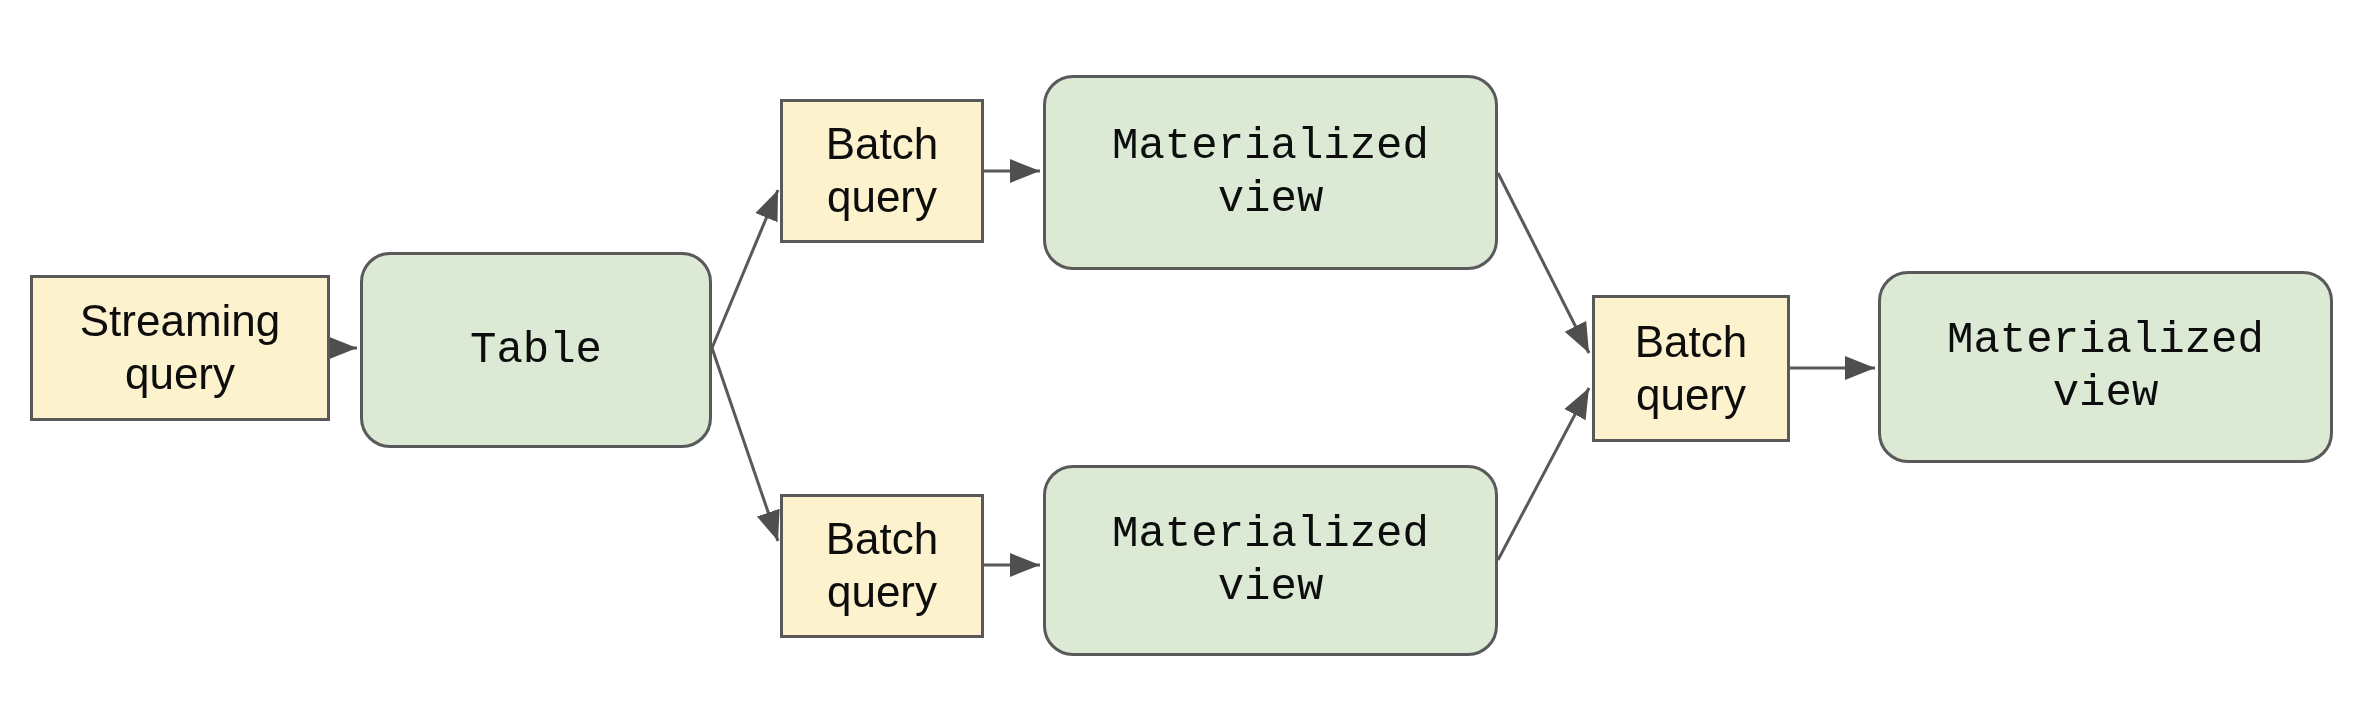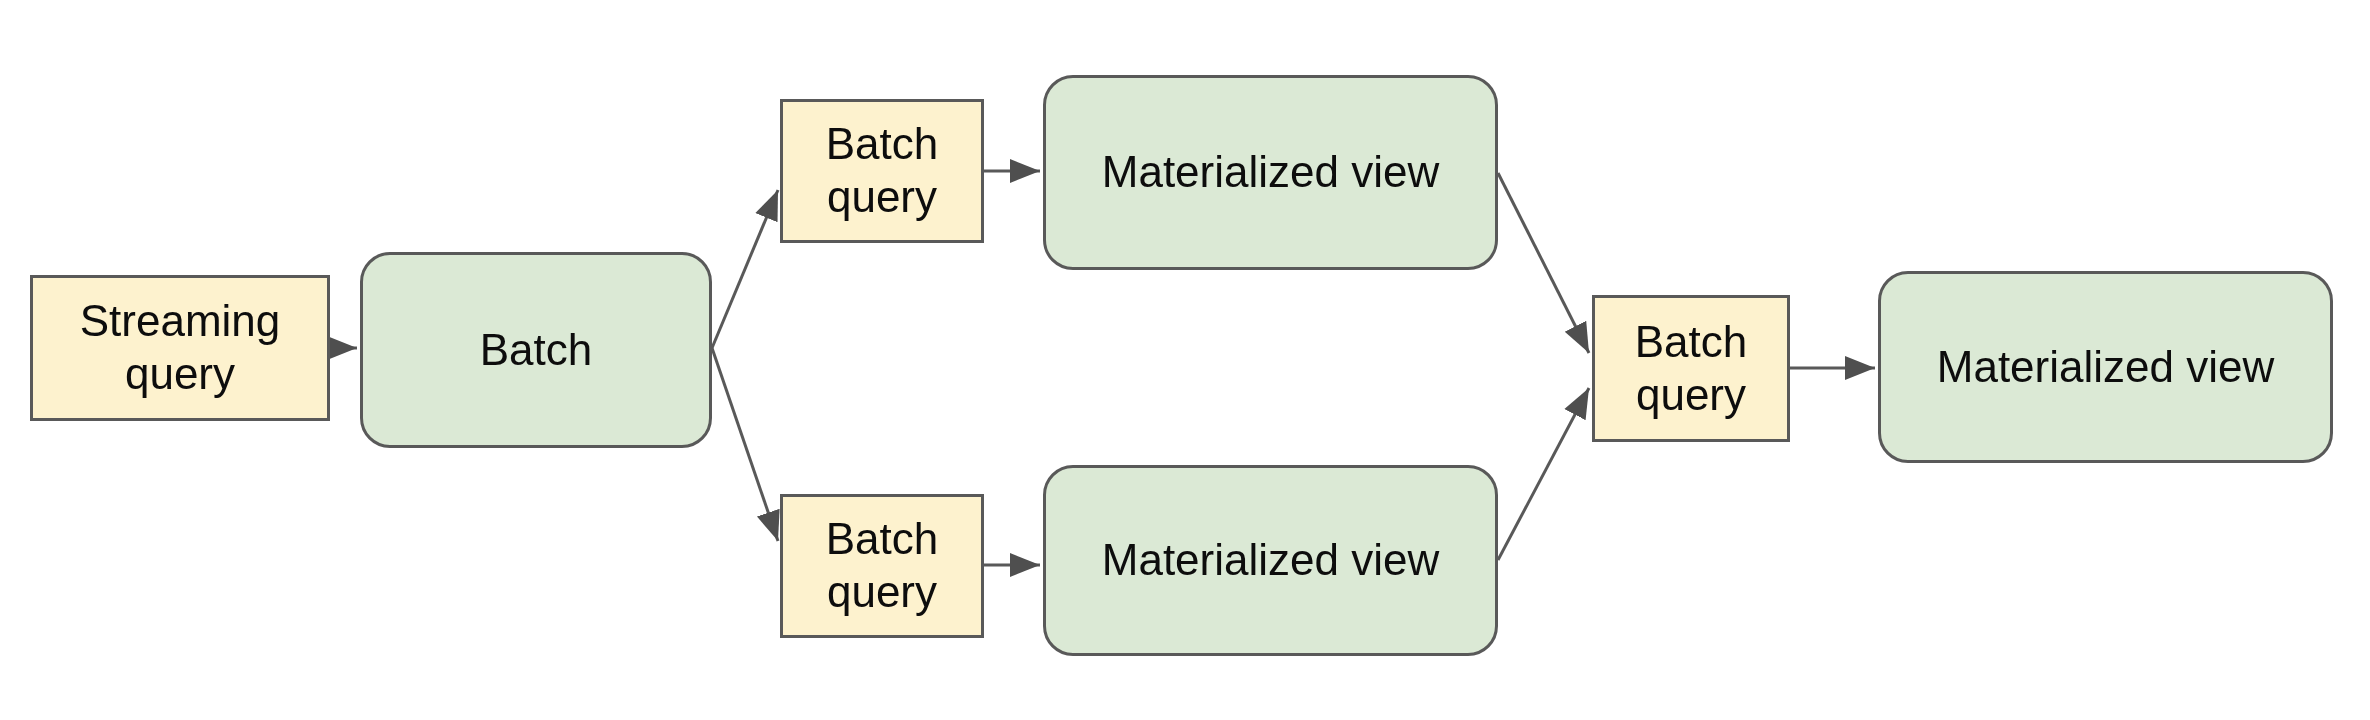--- a/index.html
+++ b/index.html
@@ -35,20 +35,21 @@
     color: #0d0d0d;
     padding: 4px 14px;
   }
   .node--query {
     background: #FDF2CE;
     border-radius: 0;
   }
   .node--data {
     background: #DBE9D5;
     border-radius: 30px;
+    font-family: Liberation Mono, monospace;
   }
   
   #node-streaming-query      { left: 30px;   top: 275px; width: 300px; height: 146px; }
   #node-table                { left: 360px;  top: 252px; width: 352px; height: 196px; }
   #node-batch-query-top      { left: 780px;  top: 99px;  width: 204px; height: 144px; }
   #node-mv-top               { left: 1043px; top: 75px;  width: 455px; height: 195px; }
   #node-batch-query-bottom   { left: 780px;  top: 494px; width: 204px; height: 144px; }
   #node-mv-bottom            { left: 1043px; top: 465px; width: 455px; height: 191px; }
   #node-batch-query-final    { left: 1592px; top: 295px; width: 198px; height: 147px; }
   #node-mv-final             { left: 1878px; top: 271px; width: 455px; height: 192px; }
@@ -72,21 +73,21 @@
     <line class="edge" x1="1498" y1="173" x2="1589" y2="353" marker-end="url(#arrowhead)"></line>
     <line class="edge" x1="1498" y1="560" x2="1589" y2="388" marker-end="url(#arrowhead)"></line>
     <line class="edge" x1="1790" y1="368" x2="1875" y2="368" marker-end="url(#arrowhead)"></line>
   </svg>
 
   <div class="node node--query" id="node-streaming-query">
     <span>Streaming query</span>
   </div>
 
   <div class="node node--data" id="node-table">
-    <span>Batch</span>
+    <span>Table</span>
   </div>
 
   <div class="node node--query" id="node-batch-query-top">
     <span>Batch query</span>
   </div>
 
   <div class="node node--data" id="node-mv-top">
     <span>Materialized view</span>
   </div>
 

